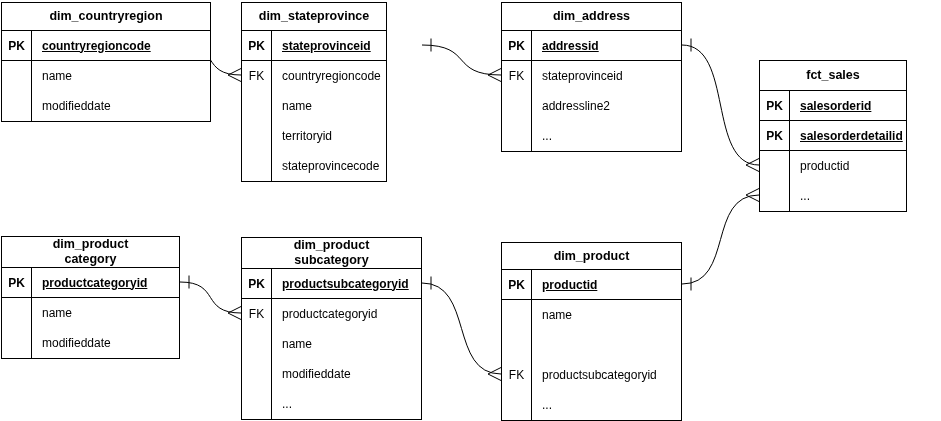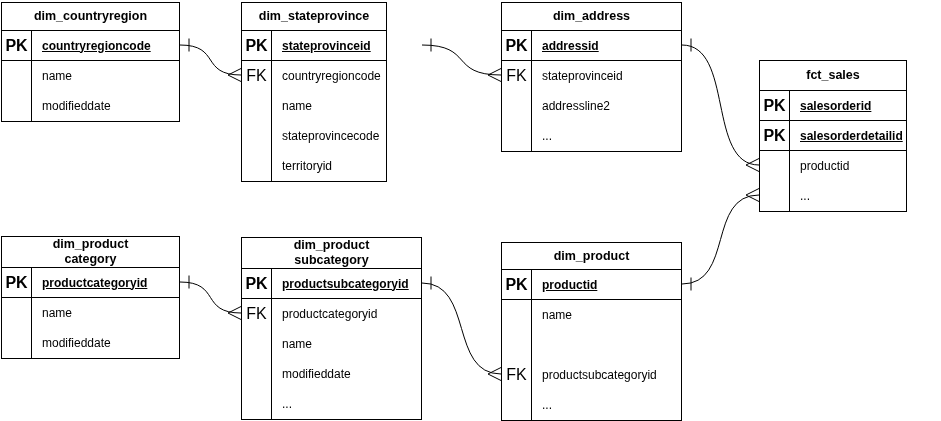--- a/index.html
+++ b/index.html
@@ -51,35 +51,35 @@
     height: 30px;
   }
   .row.keyrow { border-bottom: 1px solid #000000; }
   .kcell {
     flex: 0 0 30px;
     width: 30px;
     border-right: 1px solid #000000;
     display: flex;
     align-items: center;
     justify-content: center;
-    font-size: 16px;
+    font-size: 12px;
   }
   .kcell.pk { font-weight: bold; }
   .lcell {
     flex: 1 1 auto;
     display: flex;
     align-items: center;
     padding-left: 10px;
     font-size: 12px;
     white-space: nowrap;
     overflow: hidden;
   }
   .lcell.pk { font-weight: bold; text-decoration: underline; }
 
-  .t1 { left: 1px;   top: 2px;   width: 179px; }  .t1 .hdr { height: 28px; }
+  .t1 { left: 1px;   top: 2px;   width: 210px; }  .t1 .hdr { height: 28px; }
   .t2 { left: 241px; top: 2px;   width: 146px; }  .t2 .hdr { height: 28px; }
   .t3 { left: 501px; top: 2px;   width: 181px; }  .t3 .hdr { height: 28px; }
   .t4 { left: 759px; top: 60px;  width: 148px; }  .t4 .hdr { height: 30px; }
   .t5 { left: 1px;   top: 236px; width: 179px; }  .t5 .hdr { height: 31px; }
   .t6 { left: 241px; top: 237px; width: 181px; }  .t6 .hdr { height: 31px; }
   .t7 { left: 501px; top: 242px; width: 181px; }  .t7 .hdr { height: 27px; }
 </style>
 </head>
 <body>
 
@@ -143,25 +143,25 @@
     <div class="row">
       <div class="kcell">FK</div>
       <div class="lcell">countryregioncode</div>
     </div>
     <div class="row">
       <div class="kcell"></div>
       <div class="lcell">name</div>
     </div>
     <div class="row">
       <div class="kcell"></div>
+      <div class="lcell">territoryid</div>
+    </div>
+    <div class="row">
+      <div class="kcell"></div>
       <div class="lcell">stateprovincecode</div>
-    </div>
-    <div class="row">
-      <div class="kcell"></div>
-      <div class="lcell">territoryid</div>
     </div>
   </div>
 
   <div class="table t3">
     <div class="hdr">dim_address</div>
     <div class="row keyrow">
       <div class="kcell pk">PK</div>
       <div class="lcell pk">addressid</div>
     </div>
     <div class="row">

